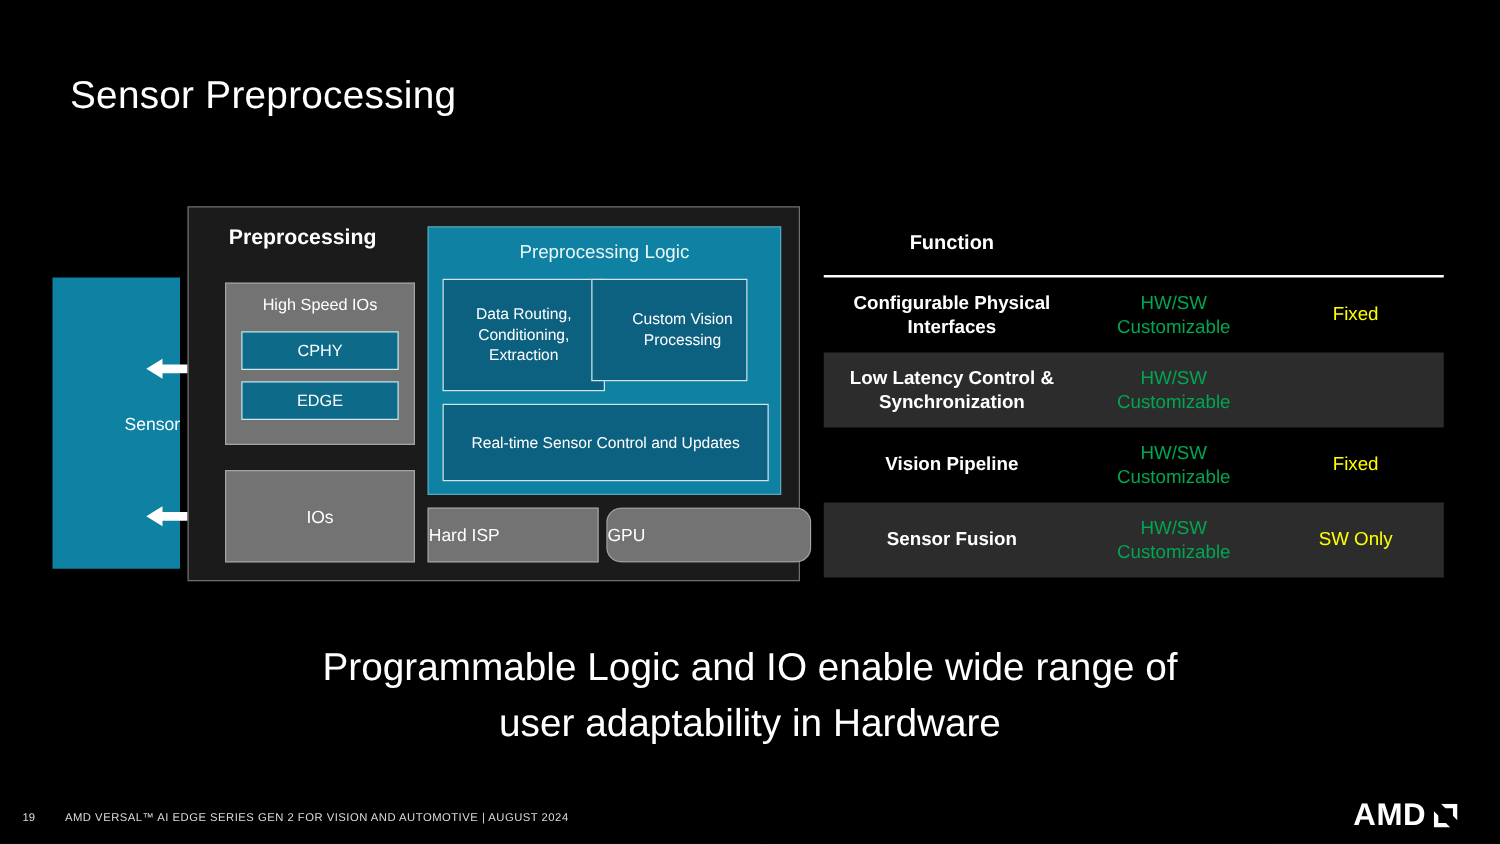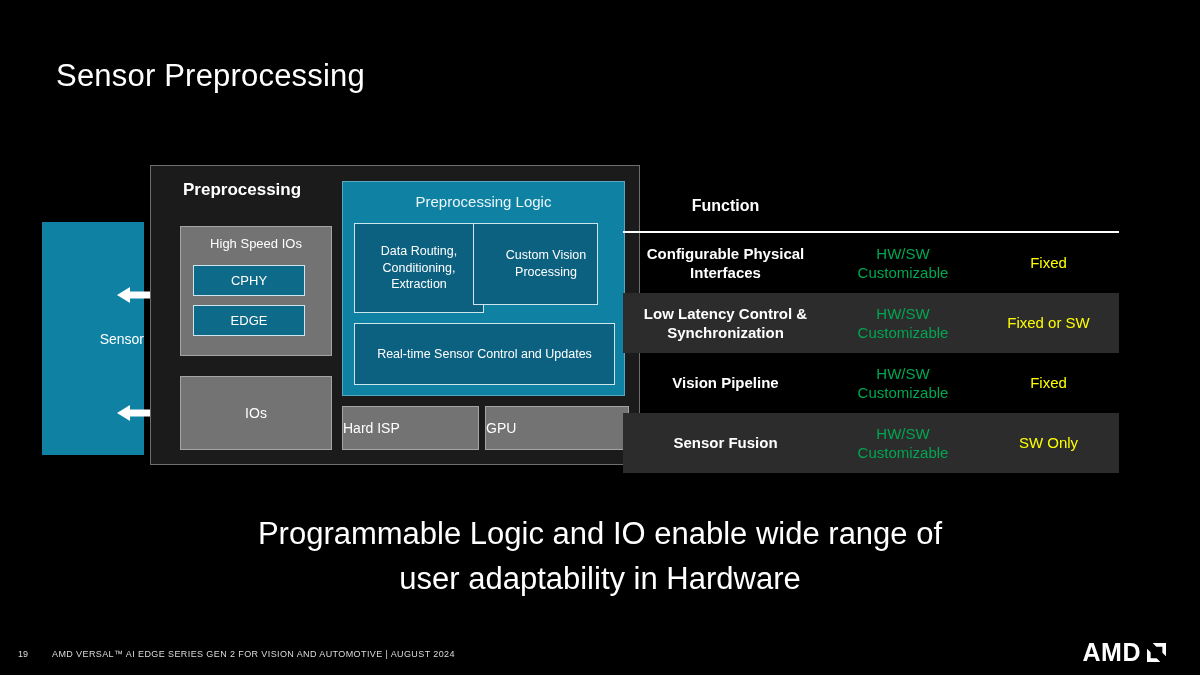--- a/index.html
+++ b/index.html
@@ -39,21 +39,21 @@
     position: absolute; left: 32px; top: 14px;
     font-size: 17px; font-weight: bold;
   }
   .teal-box { background: #737373; border: 1px solid rgba(255,255,255,0.35); }
   .hsio {
     position: absolute; left: 29px; top: 60px; width: 152px; height: 130px;
     text-align: center;
   }
   .hsio-label { font-size: 13px; padding-top: 9px; }
   .phy {
-    position: absolute; left: 12px; width: 112px; height: 31px;
+    position: absolute; left: 12px; width: 126px; height: 31px;
     background: #0d6a88; border: 1px solid #cfe5ed;
     display: flex; align-items: center; justify-content: center;
     font-size: 13px;
   }
   .cphy { top: 38px; }
   .dphy { top: 78px; }
   .ios-box {
     position: absolute; left: 29px; top: 210px; width: 152px; height: 74px;
     display: flex; align-items: center; justify-content: center;
     font-size: 14px;
@@ -70,25 +70,25 @@
   }
   .data-routing { left: 11px; top: 41px; width: 130px; height: 90px; }
   .custom-vision { left: 130px; top: 41px; width: 125px; height: 82px; padding-left: 25px; }
   .realtime { left: 11px; top: 141px; width: 261px; height: 62px; }
   .hard-isp, .gpu {
     position: absolute; top: 240px; height: 44px;
     display: flex; align-items: center; justify-content: flex-start;
     font-size: 14px;
   }
   .hard-isp { left: 191px; width: 137px; }
-  .gpu { left: 334px; width: 144px; }
+  .gpu { left: 334px; width: 164px; border-radius: 12px; }
 
   
   .table {
-    position: absolute; left: 623px; top: 170px; width: 496px; margin-top: 11px;
+    position: absolute; left: 659px; top: 170px; width: 496px;
   }
   .t-header {
     display: grid; grid-template-columns: 205px 150px 141px;
     border-bottom: 2px solid #fff;
     min-height: 52px; align-items: center;
   }
   .t-header div {
     text-align: center; font-size: 16px; font-weight: bold; line-height: 1.2;
     padding: 2px 4px;
   }
@@ -185,21 +185,20 @@
     </div>
 
     <div class="t-row">
       <div class="t-cell cell-fn">Configurable Physical Interfaces</div>
       <div class="t-cell cell-green">HW/SW Customizable</div>
       <div class="t-cell cell-yellow">Fixed</div>
     </div>
     <div class="t-row shaded">
       <div class="t-cell cell-fn">Low Latency Control &amp; Synchronization</div>
       <div class="t-cell cell-green">HW/SW Customizable</div>
-      <div class="t-cell cell-yellow">Fixed or SW</div>
     </div>
     <div class="t-row">
       <div class="t-cell cell-fn">Vision Pipeline</div>
       <div class="t-cell cell-green">HW/SW Customizable</div>
       <div class="t-cell cell-yellow">Fixed</div>
     </div>
     <div class="t-row shaded">
       <div class="t-cell cell-fn">Sensor Fusion</div>
       <div class="t-cell cell-green">HW/SW Customizable</div>
       <div class="t-cell cell-yellow">SW Only</div>

